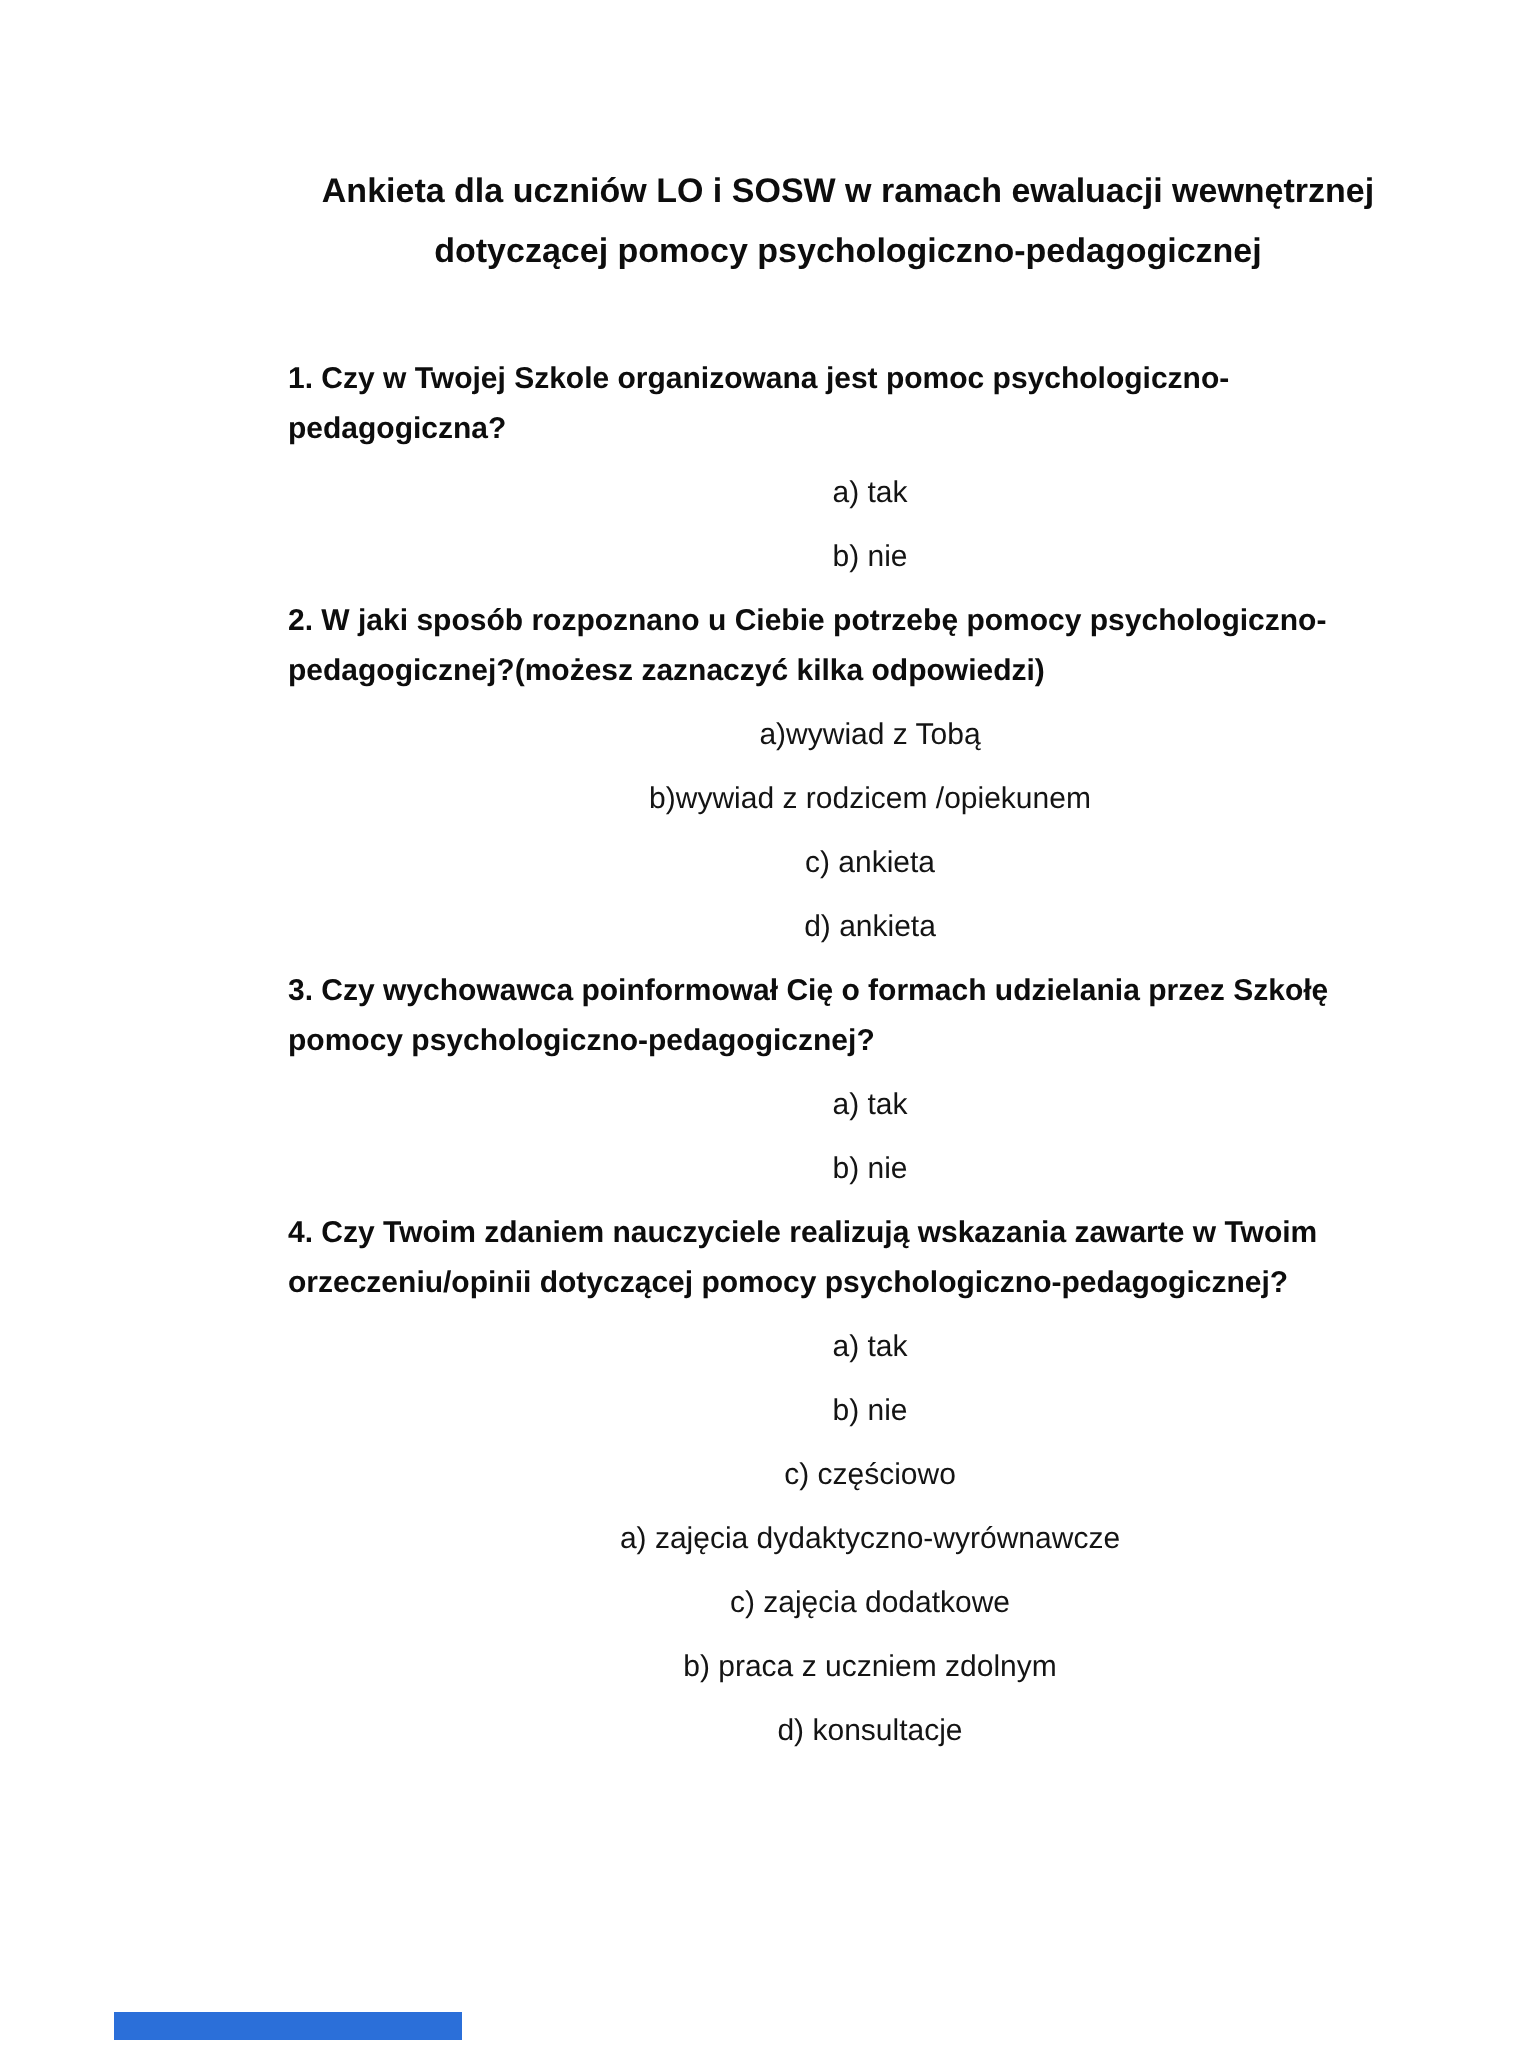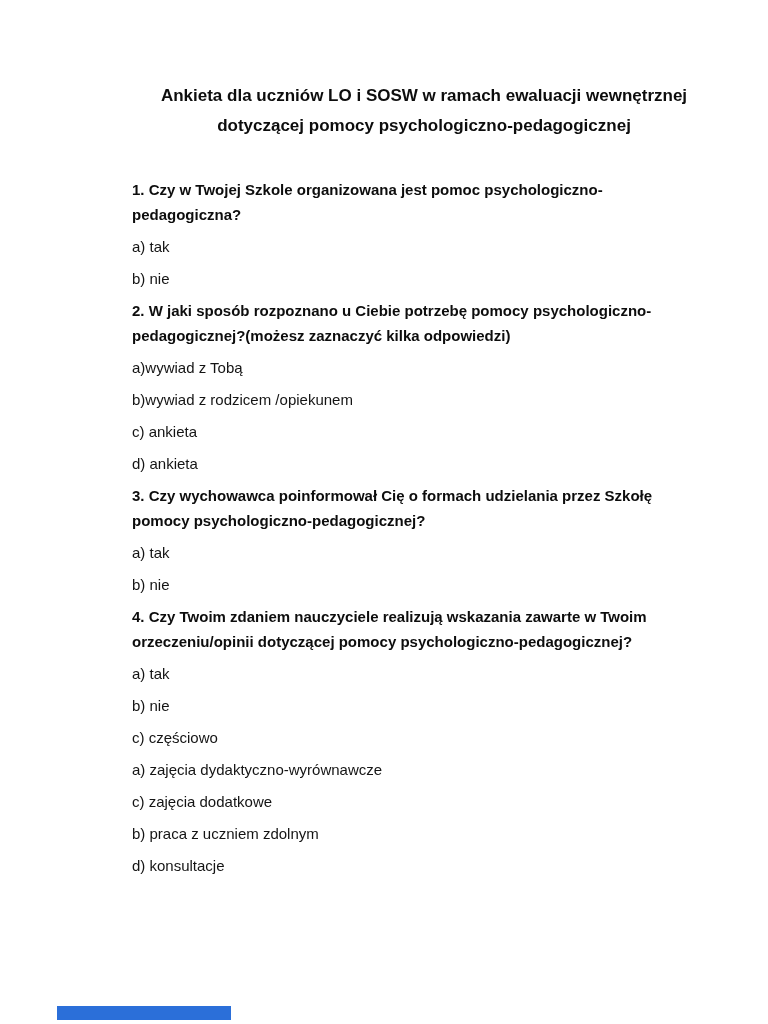--- a/index.html
+++ b/index.html
@@ -27,29 +27,30 @@
     color: #0d0d0d;
   }
   .content {
     padding: 0 70px 0 92px;
   }
   .question-text {
     font-size: 15px;
     line-height: 25px;
     font-weight: bold;
     white-space: pre-line;
-    margin: 0 0 7px 0;
+    margin: 0 0 7px 12px;
     color: #0d0d0d;
   }
   .answer {
     font-size: 15px;
     line-height: 25px;
     font-weight: normal;
     margin: 0 0 7px 0;
     color: #141414;
+    text-align: center;
   }
   .bottom-bar {
     position: absolute;
     left: 57px;
     top: 1006px;
     width: 174px;
     height: 14px;
     background: #2b6fd9;
   }
 </style>

